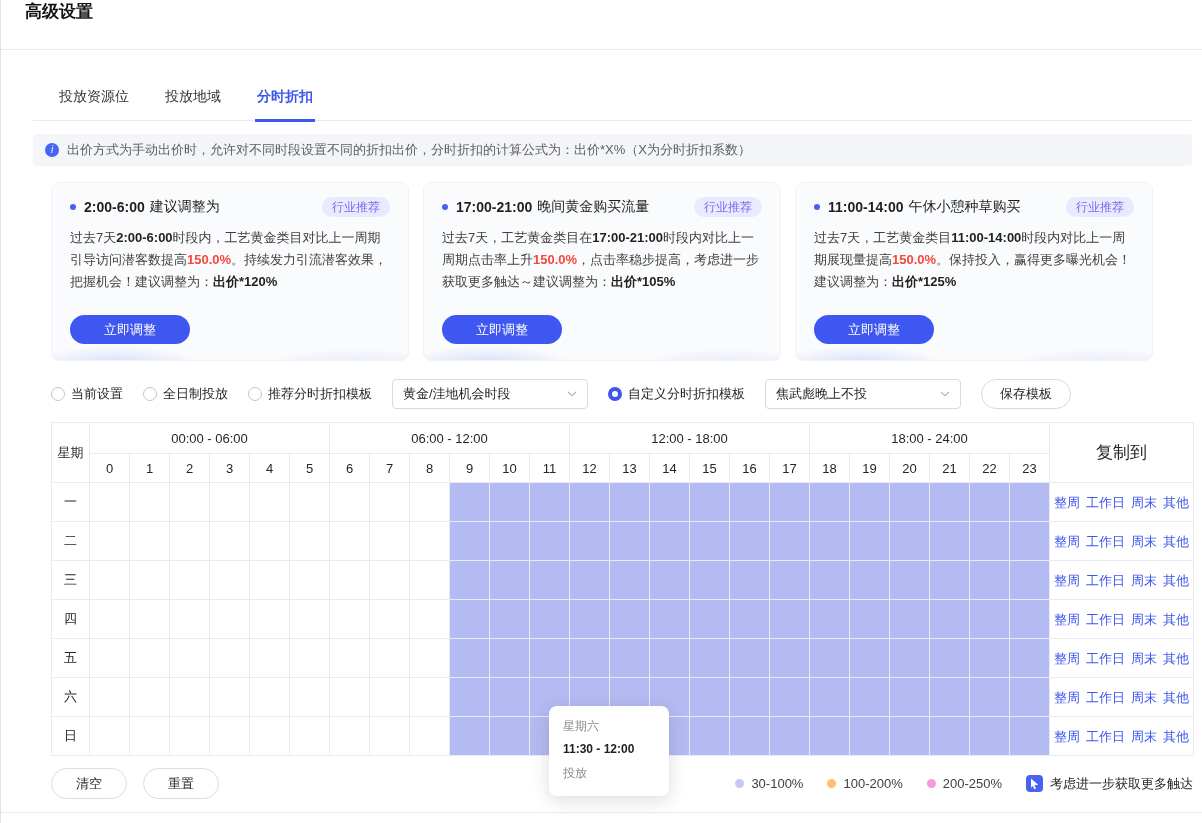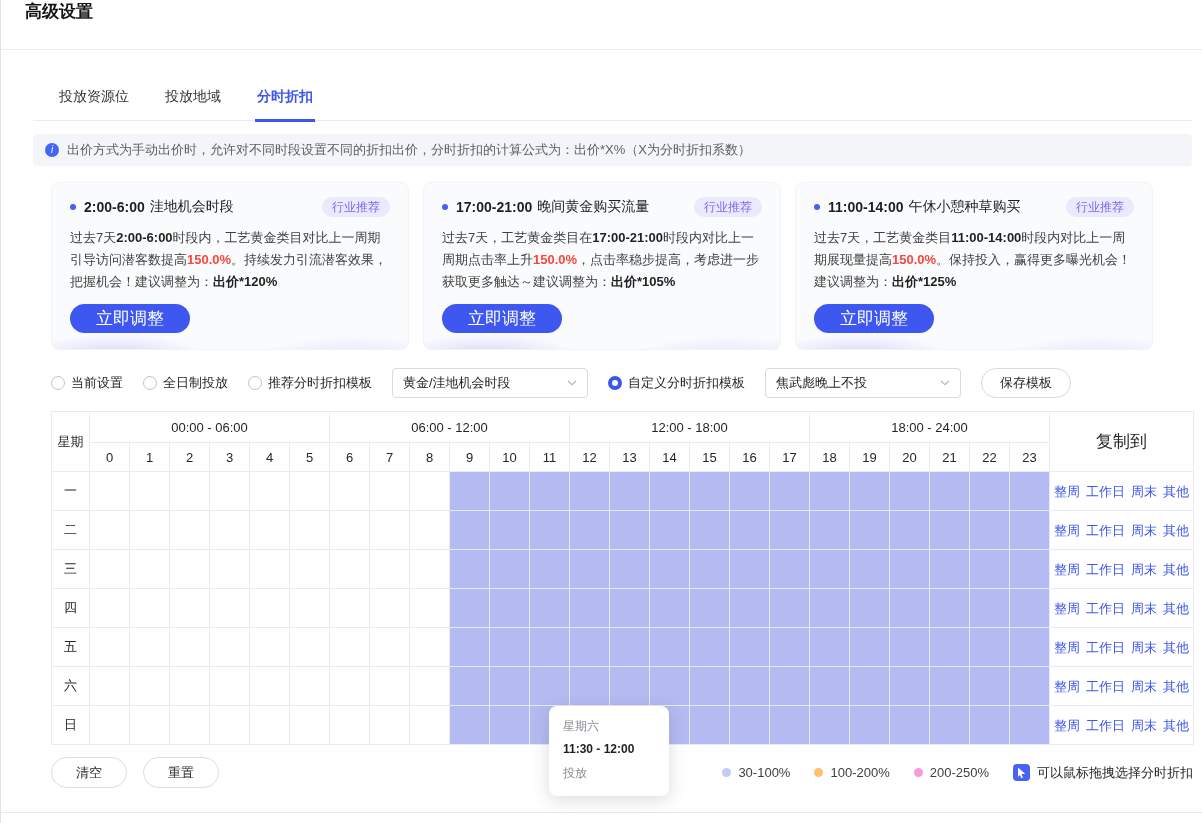--- a/index.html
+++ b/index.html
@@ -26,21 +26,21 @@
       radial-gradient(150px 42px at 85% 110%, rgba(168,178,248,0.45), rgba(168,178,248,0) 70%),
       #fafbfd; }
   .card-head { display: flex; align-items: center; }
   .card-dot { width: 6px; height: 6px; border-radius: 50%; background: #4a5ff2; margin-right: 8px; flex: 0 0 auto; }
   .card-time { font-weight: 700; font-size: 14px; color: #1f1f1f; margin-right: 5px; white-space: nowrap; }
   .card-title { font-size: 14px; color: #1f1f1f; white-space: nowrap; }
   .card-badge { margin-left: auto; background: #ebe9fd; color: #7a6af0; font-size: 12px; line-height: 20px; padding: 0 10px; border-radius: 10px; white-space: nowrap; }
   .card-desc { margin-top: 10px; font-size: 13px; line-height: 1.68; color: #404040; }
   .card-desc .bold { font-weight: 700; color: #1f1f1f; }
   .card-desc .red { font-weight: 700; color: #f5483b; }
-  .adjust-button { display: block; margin-top: 12px; width: 120px; height: 29px; border-radius: 15px; background: #3d57f0; color: #fff; font-size: 17px; border: none; cursor: pointer; }
+  .adjust-button { display: block; margin-top: 23px; width: 120px; height: 29px; border-radius: 15px; background: #3d57f0; color: #fff; font-size: 13px; border: none; cursor: pointer; }
 
   .mode-bar { margin: 18px 0 0 18px; display: flex; align-items: center; font-size: 13px; color: #262626; }
   .radio-item { display: flex; align-items: center; margin-right: 20px; cursor: pointer; white-space: nowrap; }
   .radio-circle { width: 14px; height: 14px; border-radius: 50%; border: 1px solid #c4c4cc; background: #fff; margin-right: 6px; flex: 0 0 auto; }
   .radio-item.checked .radio-circle { border: 4px solid #3d56ee; }
   .select { width: 196px; height: 30px; border: 1px solid #d9d9de; border-radius: 4px; background: #fff; display: flex; align-items: center; justify-content: space-between; padding: 0 10px; margin-right: 20px; cursor: pointer; }
   .select-value { color: #262626; white-space: nowrap; overflow: hidden; }
   .chevron { display: flex; align-items: center; margin-left: 6px; }
   .save-btn { height: 30px; padding: 0 18px; border-radius: 15px; border: 1px solid #d9d9de; background: #fff; font-size: 13px; color: #262626; cursor: pointer; white-space: nowrap; }
 
@@ -92,21 +92,21 @@
       <span class="info-icon"></span>
       <span>出价方式为手动出价时，允许对不同时段设置不同的折扣出价，分时折扣的计算公式为：出价*X%（X为分时折扣系数）</span>
     </div>
 
     <div class="cards-row">
 
       <div class="card">
         <div class="card-head">
           <span class="card-dot"></span>
           <span class="card-time">2:00-6:00</span>
-          <span class="card-title">洼地机会时段</span>
+          <span class="card-title">建议调整为</span>
           <span class="card-badge">行业推荐</span>
         </div>
         <div class="card-desc"><span>过去7天</span><span class="bold">2:00-6:00</span><span>时段内，工艺黄金类目对比上一周期引导访问潜客数提高</span><span class="red">150.0%</span><span>。持续发力引流潜客效果，把握机会！建议调整为：</span><span class="bold">出价*120%</span></div>
         <button class="adjust-button">立即调整</button>
       </div>
 
       <div class="card">
         <div class="card-head">
           <span class="card-dot"></span>
           <span class="card-time">17:00-21:00</span>
@@ -448,21 +448,21 @@
         <div class="legend-item">
           <span class="legend-dot" style="background: rgb(247, 154, 217);"></span>
           <span>200-250%</span>
         </div>
         <div class="drag-hint">
           <span class="cursor-icon">
               <svg width="11" height="12" viewBox="0 0 11 12">
                 <path d="M2 0.6 L9.2 6.8 L5.4 7.3 L7 10.5 L5.4 11.2 L3.9 8 L2 9.8 Z" fill="#ffffff"></path>
               </svg>
             </span>
-          <span>可以鼠标拖拽选择分时折扣</span>
+          <span>考虑进一步获取更多触达</span>
         </div>
       </div>
     </div>
 
   </div>
 
   <div class="tooltip">
     <div class="tooltip-day">星期六</div>
     <div class="tooltip-range">11:30 - 12:00</div>
     <div class="tooltip-status">投放</div>

